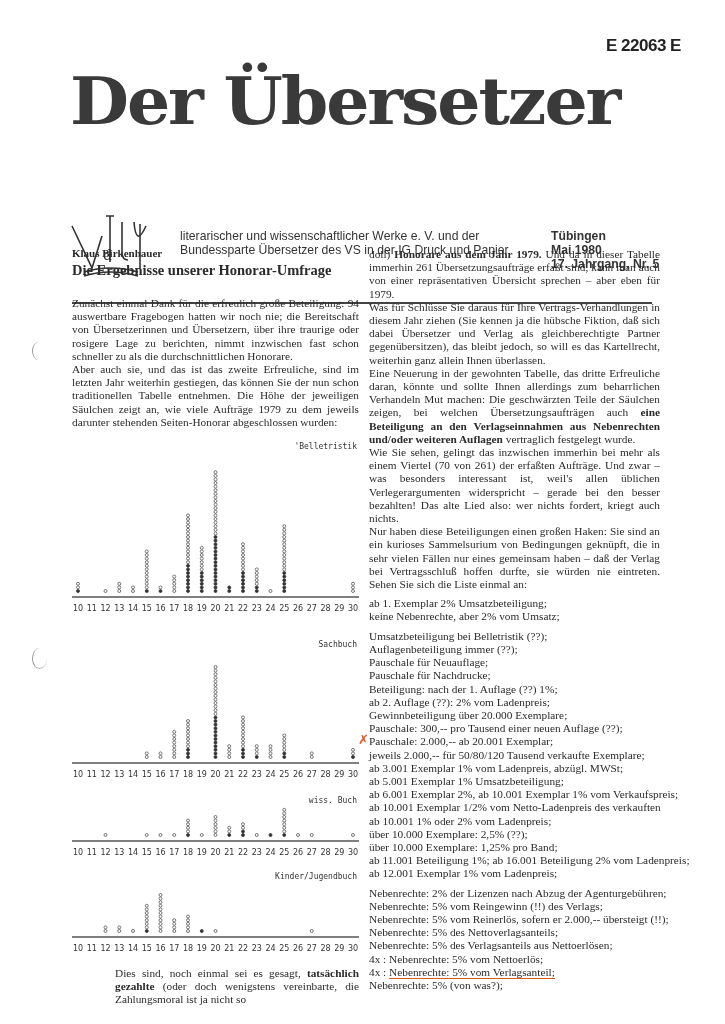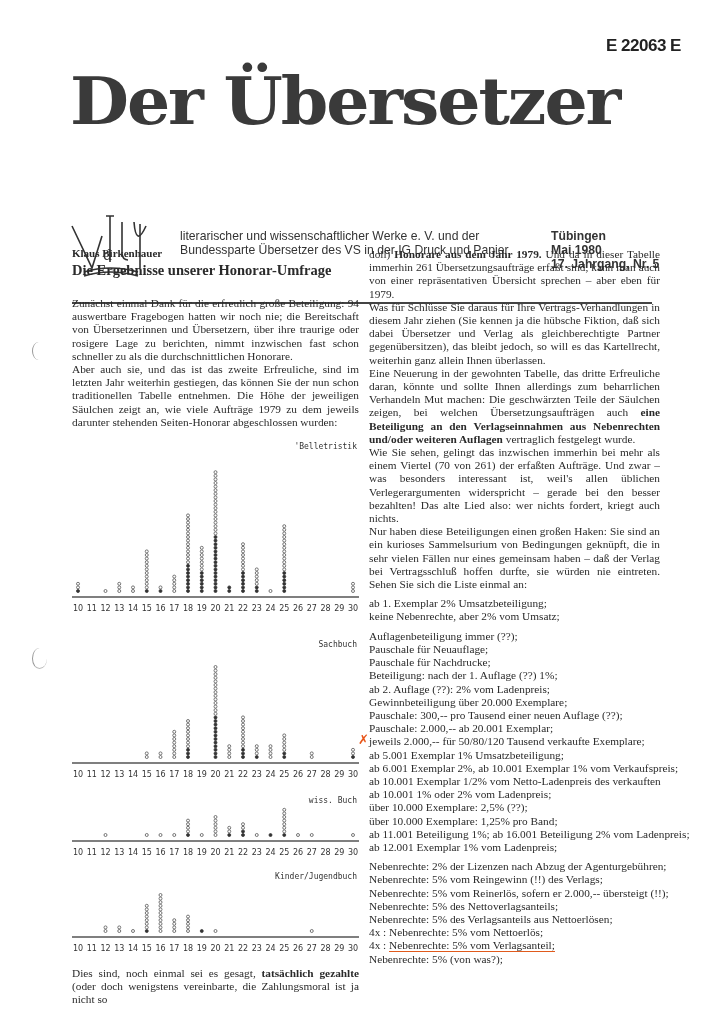--- a/index.html
+++ b/index.html
@@ -471,21 +471,21 @@
           <text x="226" y="84" text-anchor="middle" font-family="DejaVu Sans, sans-serif" font-size="8" fill="#333">26</text>
           <circle cx="239.75" cy="64" r="1.5" fill="#fff" stroke="#555" stroke-width="0.8"></circle>
           <text x="239.75" y="84" text-anchor="middle" font-family="DejaVu Sans, sans-serif" font-size="8" fill="#333">27</text>
           <text x="253.5" y="84" text-anchor="middle" font-family="DejaVu Sans, sans-serif" font-size="8" fill="#333">28</text>
           <text x="267.25" y="84" text-anchor="middle" font-family="DejaVu Sans, sans-serif" font-size="8" fill="#333">29</text>
           <text x="281" y="84" text-anchor="middle" font-family="DejaVu Sans, sans-serif" font-size="8" fill="#333">30</text>
         </svg>
       </div>
     </div>
 
-  <p style="margin-top:10px;">
+  <p style="margin-top:10px;margin-left:43px;">
     <span>Dies sind, noch einmal sei es gesagt, </span><b>tatsächlich gezahlte</b><span> (oder doch wenigstens vereinbarte, die Zahlungsmoral ist ja nicht so</span>
   </p>
 </div>
 
 <div class="abs" id="col-right">
   <p>
     <span>doll) </span><b>Honorare aus dem Jahr 1979.</b><span> Und da in dieser Tabelle immerhin 261 Übersetzungsaufträge erfaßt sind, kann man auch von einer repräsentativen Übersicht sprechen – aber eben für 1979.</span>
   </p>
   <p>Was für Schlüsse Sie daraus für Ihre Vertrags-Verhandlungen in diesem Jahr ziehen (Sie kennen ja die hübsche Fiktion, daß sich dabei Übersetzer und Verlag als gleichberechtigte Partner gegenübersitzen), das bleibt jedoch, so will es das Kartellrecht, weiterhin ganz allein Ihnen überlassen.</p>
   <p>
@@ -494,29 +494,31 @@
   <p>Wie Sie sehen, gelingt das inzwischen immerhin bei mehr als einem Viertel (70 von 261) der erfaßten Aufträge. Und zwar – was besonders interessant ist, weil's allen üblichen Verlegerargumenten widerspricht – gerade bei den besser bezahlten! Das alte Lied also: wer nichts fordert, kriegt auch nichts.</p>
   <p>Nur haben diese Beteiligungen einen großen Haken: Sie sind an ein kurioses Sammelsurium von Bedingungen geknüpft, die in sehr vielen Fällen nur eines gemeinsam haben – daß der Verlag bei Vertragsschluß hoffen durfte, sie würden nie eintreten. Sehen Sie sich die Liste einmal an:</p>
 
   <div class="gap"></div>
   <div class="list" id="list1">
       <div>ab 1. Exemplar 2% Umsatzbeteiligung;</div>
       <div>keine Nebenrechte, aber 2% vom Umsatz;</div>
     </div>
   <div class="gap"></div>
   <div class="list" id="list2">
+      <div>Umsatzbeteiligung bei Belletristik (??);</div>
       <div>Auflagenbeteiligung immer (??);</div>
       <div>Pauschale für Neuauflage;</div>
       <div>Pauschale für Nachdrucke;</div>
       <div>Beteiligung: nach der 1. Auflage (??) 1%;</div>
       <div>ab 2. Auflage (??): 2% vom Ladenpreis;</div>
       <div>Gewinnbeteiligung über 20.000 Exemplare;</div>
       <div>Pauschale: 300,-- pro Tausend einer neuen Auflage (??);</div>
       <div>Pauschale: 2.000,-- ab 20.001 Exemplar;</div>
       <div>jeweils 2.000,-- für 50/80/120 Tausend verkaufte Exemplare;</div>
+      <div>ab 3.001 Exemplar 1% vom Ladenpreis, abzügl. MWSt;</div>
       <div>ab 5.001 Exemplar 1% Umsatzbeteiligung;</div>
       <div>ab 6.001 Exemplar 2%, ab 10.001 Exemplar 1% vom Verkaufspreis;</div>
       <div>ab 10.001 Exemplar 1/2% vom Netto-Ladenpreis des verkauften</div>
       <div>ab 10.001 1% oder 2% vom Ladenpreis;</div>
       <div>über 10.000 Exemplare: 2,5% (??);</div>
       <div>über 10.000 Exemplare: 1,25% pro Band;</div>
       <div>ab 11.001 Beteiligung 1%; ab 16.001 Beteiligung 2% vom Ladenpreis;</div>
       <div>ab 12.001 Exemplar 1% vom Ladenpreis;</div>
     </div>
   <div class="gap"></div>

